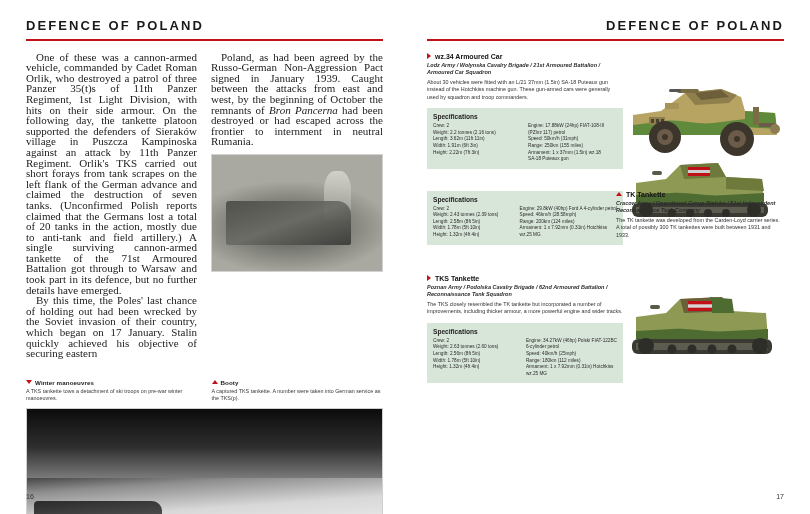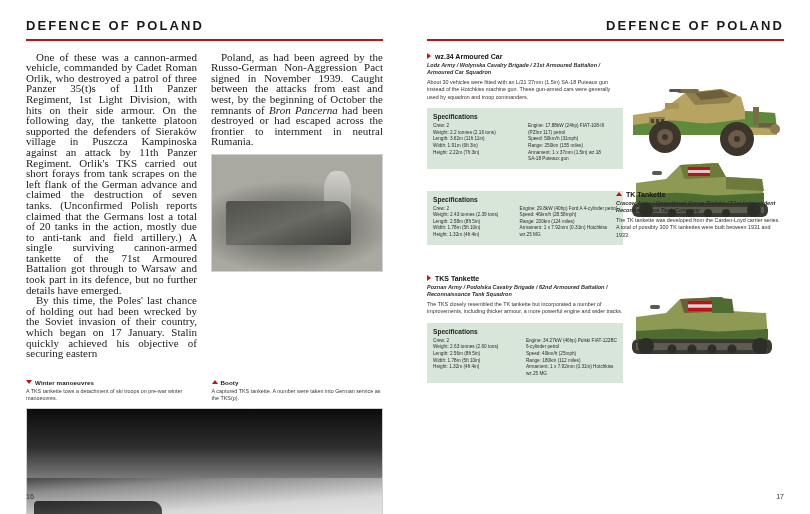--- a/index.html
+++ b/index.html
@@ -157,21 +157,21 @@
     <div class="rule"></div>
 
     <div class="cols">
 
       <div class="col">
         <p class="body-text first">One of these was a cannon-armed vehicle, commanded by Cadet Roman Orlik, who destroyed a patrol of three Panzer 35(t)s of 11th Panzer Regiment, 1st Light Division, with hits on their side armour. On the following day, the tankette platoon supported the defenders of Sieraków village in Puszcza Kampinoska against an attack by 11th Panzer Regiment. Orlik's TKS carried out short forays from tank scrapes on the left flank of the German advance and claimed the destruction of seven tanks. (Unconfirmed Polish reports claimed that the Germans lost a total of 20 tanks in the action, mostly due to anti-tank and field artillery.) A single surviving cannon-armed tankette of the 71st Armoured Battalion got through to Warsaw and took part in its defence, but no further details have emerged.</p>
         <p class="body-text">By this time, the Poles' last chance of holding out had been wrecked by the Soviet invasion of their country, which began on 17 January. Stalin quickly achieved his objective of securing eastern</p>
       </div>
 
       <div class="col">
-        <p class="body-text first"><span>Poland, as had been agreed by the Russo-German Non-Aggression Pact signed in November 1939. Caught between the attacks from east and west, by the beginning of October the remnants of </span><span class="ital">Bron Pancerna</span><span> had been destroyed or had escaped across the frontier to internment in neutral Rumania.</span></p>
+        <p class="body-text first"><span>Poland, as had been agreed by the Russo-German Non-Aggression Pact signed in January 1939. Caught between the attacks from east and west, by the beginning of October the remnants of </span><span class="ital">Bron Pancerna</span><span> had been destroyed or had escaped across the frontier to internment in neutral Rumania.</span></p>
 
         <div class="photo-top"></div>
       </div>
     </div>
 
     <div class="cols">
       <div class="col caption-block">
         <div class="caption-head">
           <span class="tri-down"></span>
           <span>Winter manoeuvres</span>

